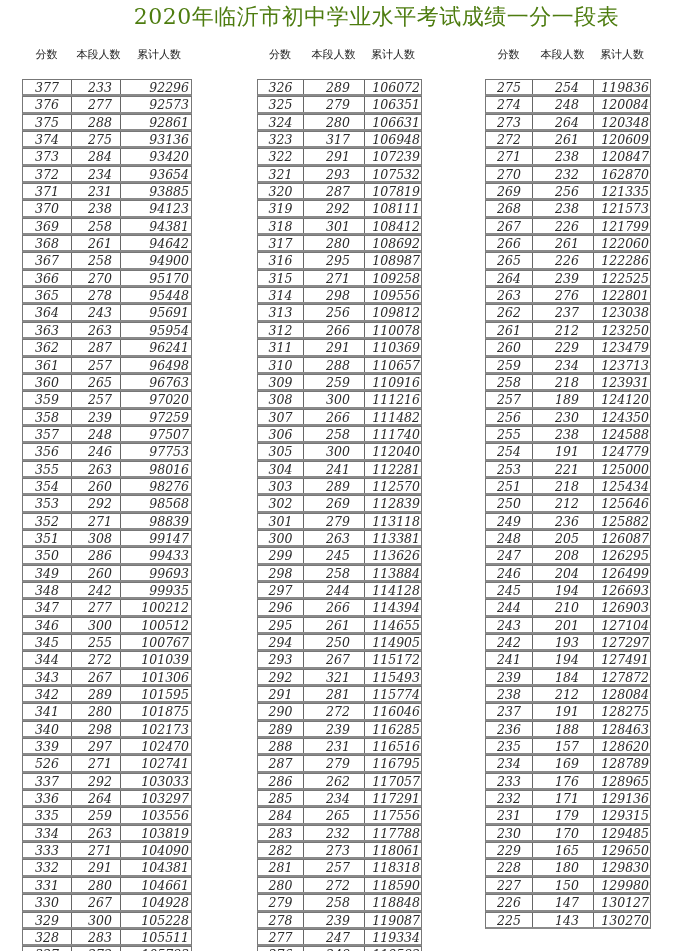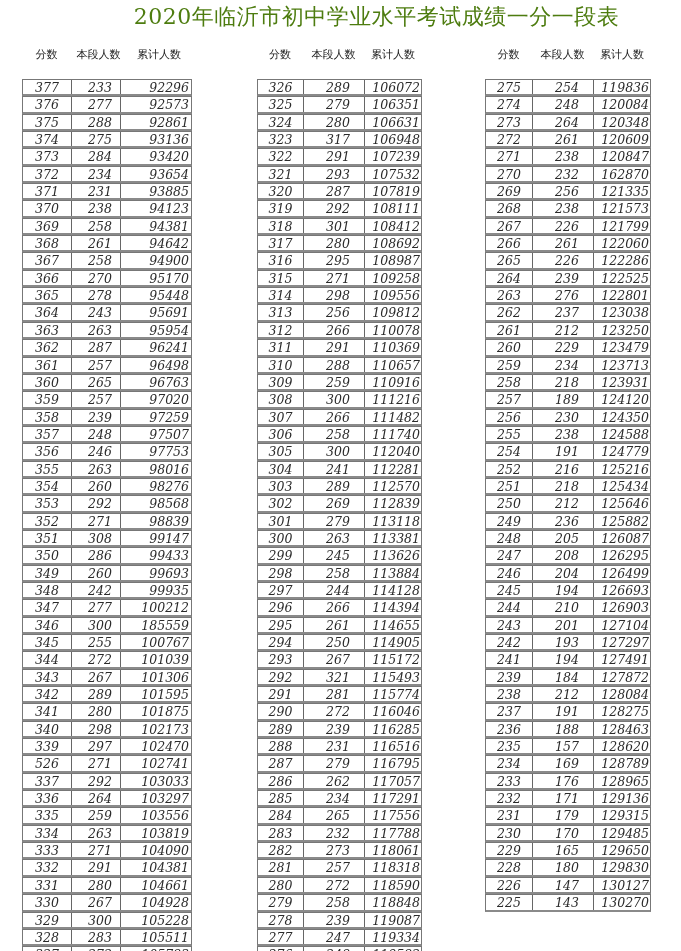--- a/index.html
+++ b/index.html
@@ -189,21 +189,21 @@
         <div class="c c3">99935</div>
       </div>
       <div class="row">
         <div class="c c1">347</div>
         <div class="c c2">277</div>
         <div class="c c3">100212</div>
       </div>
       <div class="row">
         <div class="c c1">346</div>
         <div class="c c2">300</div>
-        <div class="c c3">185559</div>
+        <div class="c c3">100512</div>
       </div>
       <div class="row">
         <div class="c c1">345</div>
         <div class="c c2">255</div>
         <div class="c c3">100767</div>
       </div>
       <div class="row">
         <div class="c c1">344</div>
         <div class="c c2">272</div>
         <div class="c c3">101039</div>
@@ -672,23 +672,23 @@
         <div class="c c1">255</div>
         <div class="c c2">238</div>
         <div class="c c3">124588</div>
       </div>
       <div class="row">
         <div class="c c1">254</div>
         <div class="c c2">191</div>
         <div class="c c3">124779</div>
       </div>
       <div class="row">
-        <div class="c c1">252</div>
-        <div class="c c2">216</div>
-        <div class="c c3">125216</div>
+        <div class="c c1">253</div>
+        <div class="c c2">221</div>
+        <div class="c c3">125000</div>
       </div>
       <div class="row">
         <div class="c c1">251</div>
         <div class="c c2">218</div>
         <div class="c c3">125434</div>
       </div>
       <div class="row">
         <div class="c c1">250</div>
         <div class="c c2">212</div>
         <div class="c c3">125646</div>
@@ -790,20 +790,25 @@
       </div>
       <div class="row">
         <div class="c c1">229</div>
         <div class="c c2">165</div>
         <div class="c c3">129650</div>
       </div>
       <div class="row">
         <div class="c c1">228</div>
         <div class="c c2">180</div>
         <div class="c c3">129830</div>
+      </div>
+      <div class="row">
+        <div class="c c1">227</div>
+        <div class="c c2">150</div>
+        <div class="c c3">129980</div>
       </div>
       <div class="row">
         <div class="c c1">226</div>
         <div class="c c2">147</div>
         <div class="c c3">130127</div>
       </div>
       <div class="row">
         <div class="c c1">225</div>
         <div class="c c2">143</div>
         <div class="c c3">130270</div>

